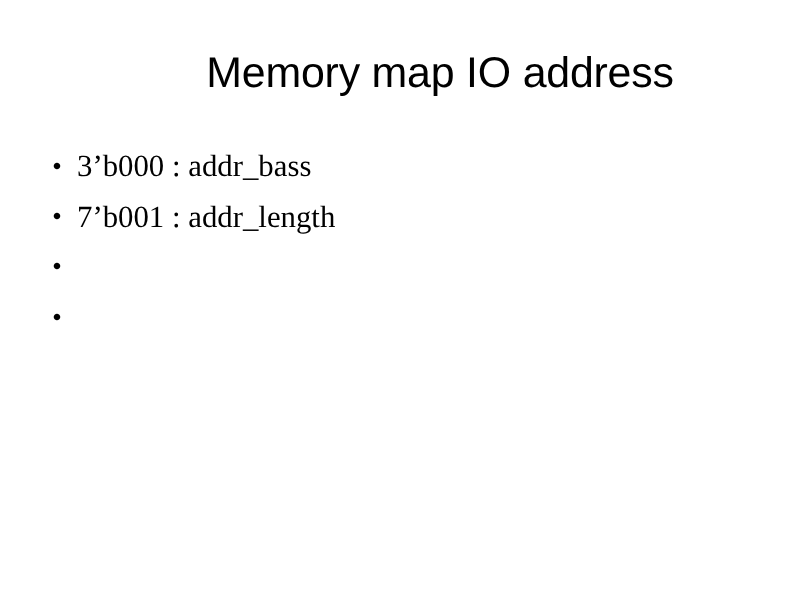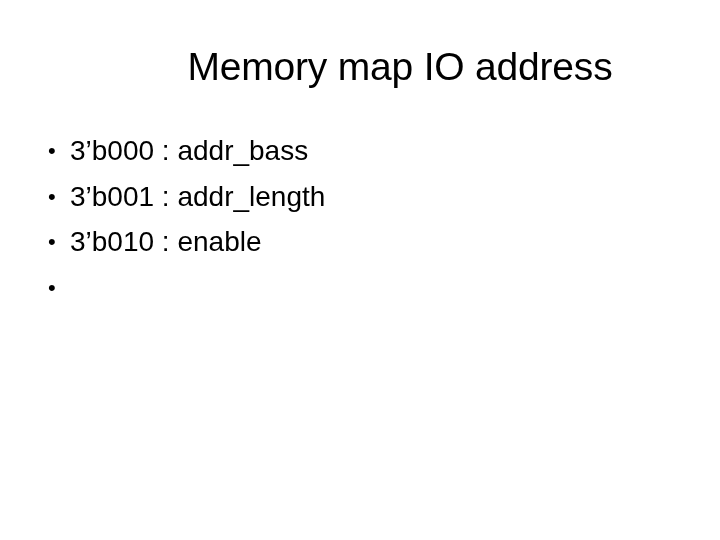--- a/index.html
+++ b/index.html
@@ -61,44 +61,44 @@
     top: 0;
     width: 14px;
     height: 40px;
     line-height: 40px;
     font-size: 22px;
     color: #000000;
     text-align: left;
   }
   .bullet-text {
     display: inline;
+    font-family: Liberation Serif, serif;
   }
 </style>
 </head>
 <body>
 
 <div id="slide">
 
   <div id="slide-title">Memory map IO address</div>
 
   <ul id="bullet-list">
 
     <li class="bullet-item">
       <span class="bullet-marker">•</span>
       <span class="bullet-text">3’b000 : addr_bass</span>
     </li>
 
     <li class="bullet-item">
       <span class="bullet-marker">•</span>
-      <span class="bullet-text">3’b001 : addr_length</span>
+      <span class="bullet-text">7’b001 : addr_length</span>
     </li>
 
     <li class="bullet-item">
       <span class="bullet-marker">•</span>
-      <span class="bullet-text">3’b010 : enable</span>
     </li>
 
     <li class="bullet-item">
       <span class="bullet-marker">•</span>
     </li>
 
   </ul>
 
 </div>
 

